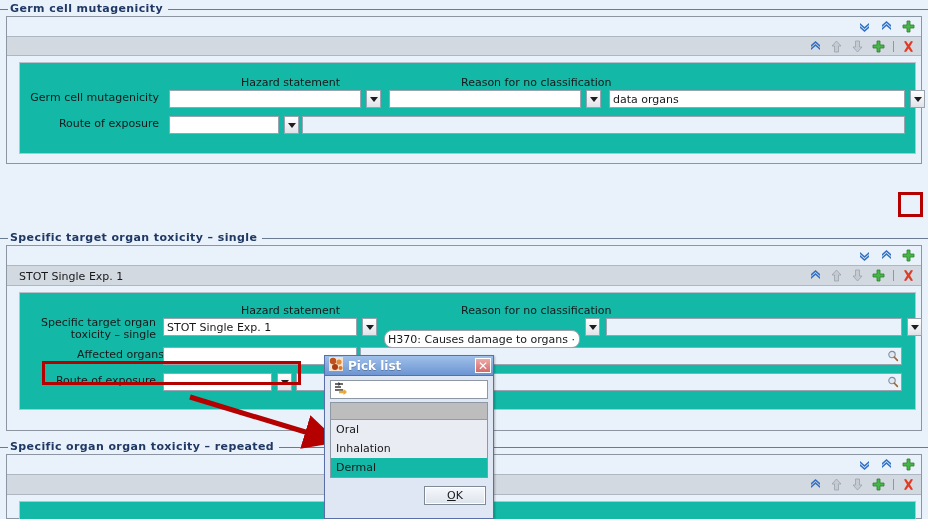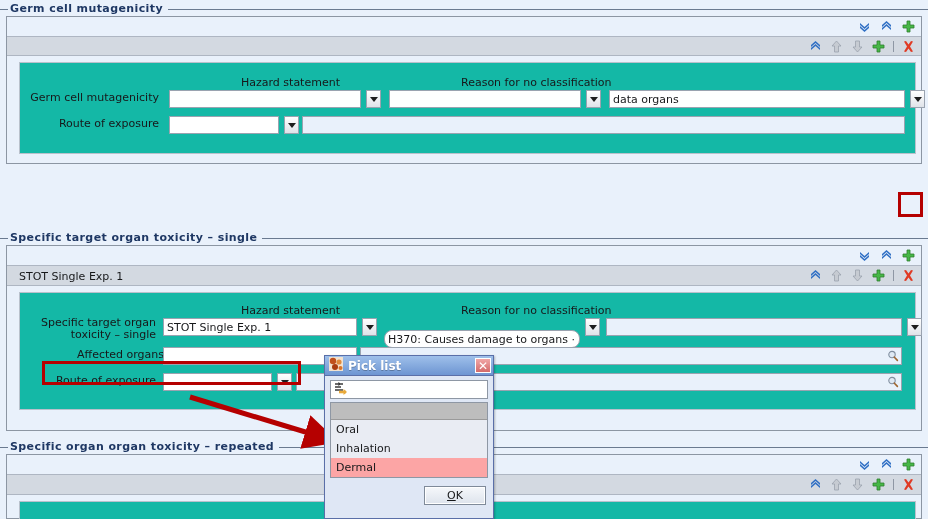--- a/index.html
+++ b/index.html
@@ -114,21 +114,21 @@
     display: flex; align-items: center; justify-content: center;
     color: #ffffff; font-weight: bold; font-size: 12px; line-height: 1;
     cursor: pointer;
   }
   .dlg-body { padding: 4px 5px 5px 5px; }
   .dlg-filter {
     height: 19px; background: #ffffff; border: 1px solid #8e97a4;
     display: flex; align-items: center; padding-left: 2px;
   }
   .dlg-list {
-    margin-top: 3px; border: 1px solid #8e97a4; background: #fca5a5;
+    margin-top: 3px; border: 1px solid #8e97a4; background: #14b8a6;
   }
   .dlg-list-head { height: 17px; background: #bdbdbd; border-bottom: 1px solid #9a9a9a; }
   .dlg-item {
     height: 19px; display: flex; align-items: center;
     padding-left: 5px; font-size: 11px; color: #17181a; cursor: pointer;
   }
   .dlg-item.alt { background: #e9ecf3; }
   .dlg-foot { margin-top: 8px; display: flex; justify-content: flex-end; padding-right: 2px; }
   .okbtn {
     min-width: 62px; height: 19px;

